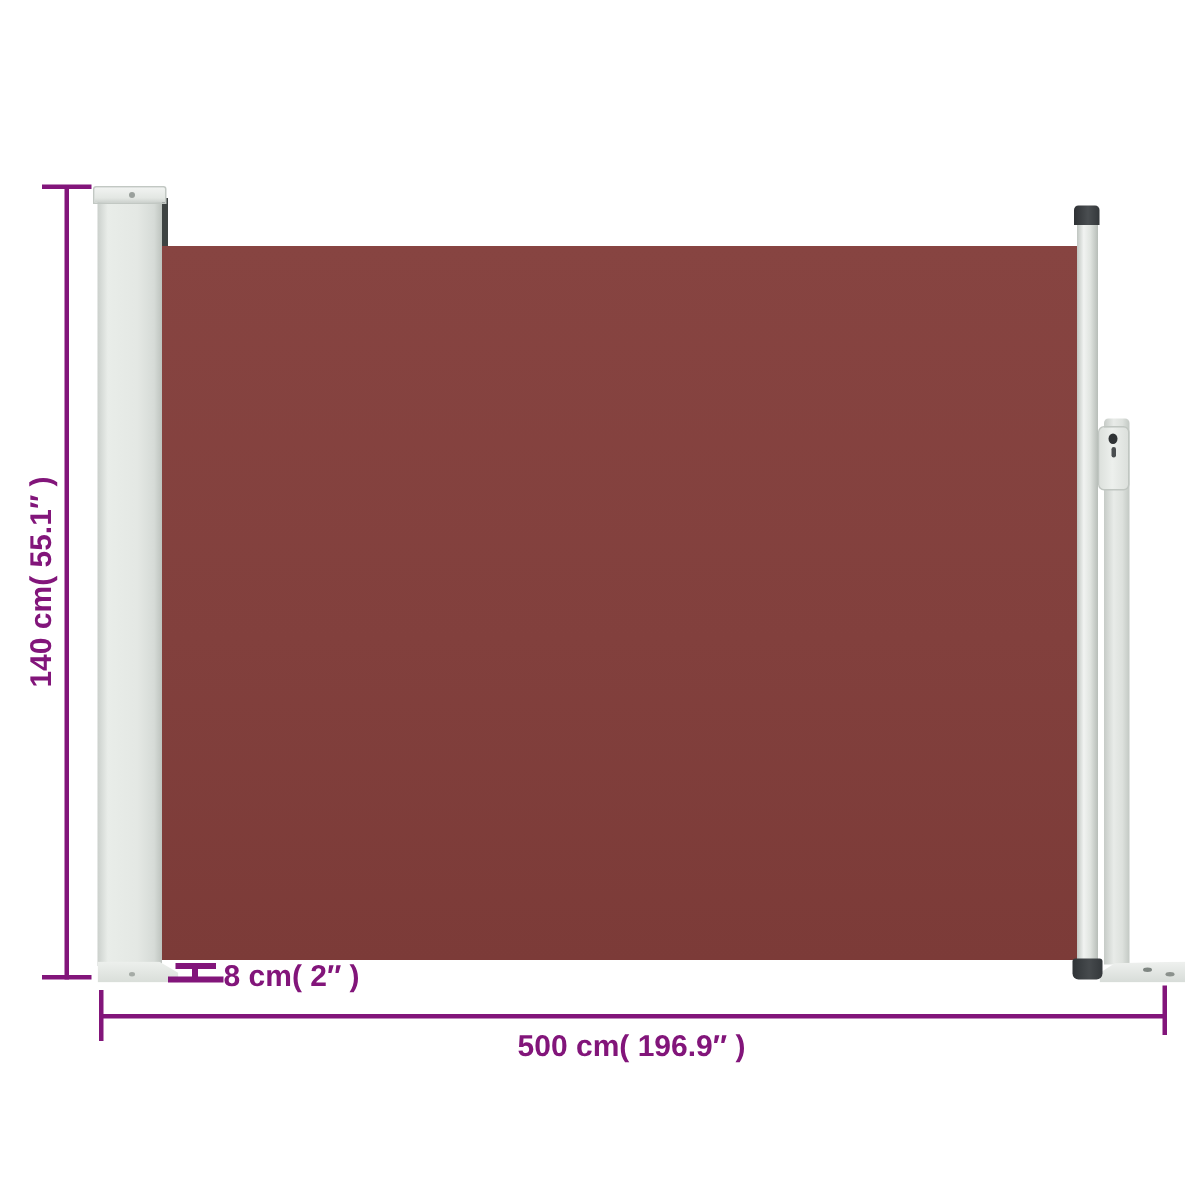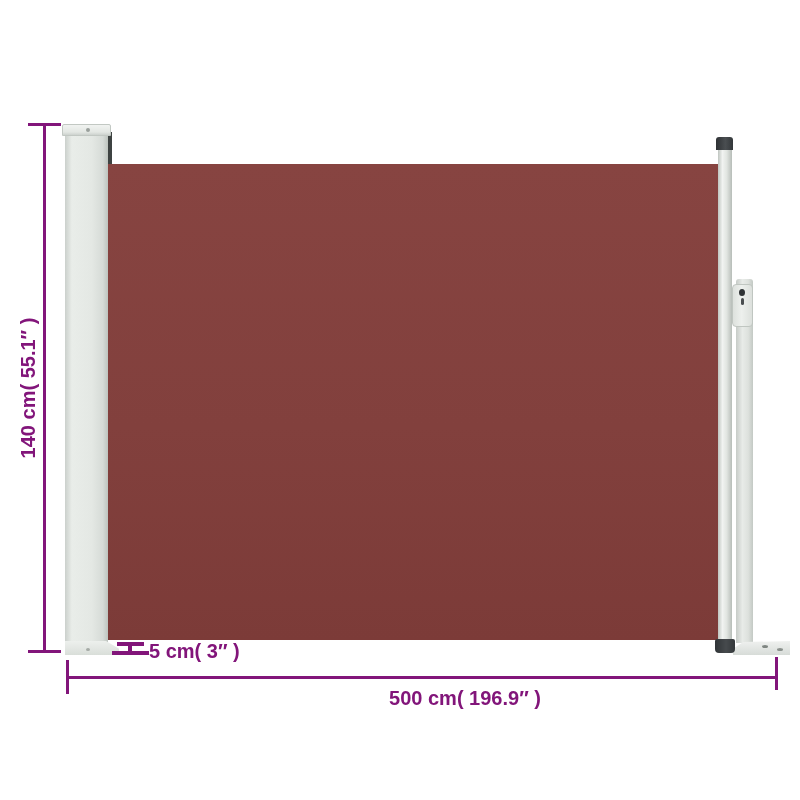--- a/index.html
+++ b/index.html
@@ -114,21 +114,20 @@
     left:28px;top:388px;
     transform:translate(-50%,-50%) rotate(-90deg);
   }
   .label-depth{
     left:149px;top:651px;
     transform:translateY(-50%);
   }
   .label-width{
     left:421px;top:698px;
     transform:translate(-50%,-50%);
-    margin-left:44px;
   }
 </style>
 </head>
 <body>
 
 <div class="canvas">
 
   <div class="abs cassette-gap"></div>
   <div class="abs fabric"></div>
   <div class="abs cassette-post"></div>
@@ -149,20 +148,20 @@
   <div class="abs pole-foot"></div>
 
   <div class="abs dim dim-v-line"></div>
   <div class="abs dim dim-tick-top"></div>
   <div class="abs dim dim-tick-bottom"></div>
   <div class="abs dim-label label-height">140 cm( 55.1″ )</div>
 
   <div class="abs dim ibeam-top"></div>
   <div class="abs dim ibeam-stem"></div>
   <div class="abs dim ibeam-bottom"></div>
-  <div class="abs dim-label label-depth">5 cm( 3″ )</div>
+  <div class="abs dim-label label-depth">8 cm( 2″ )</div>
 
   <div class="abs dim dim-h-line"></div>
   <div class="abs dim dim-tick-left"></div>
   <div class="abs dim dim-tick-right"></div>
   <div class="abs dim-label label-width">500 cm( 196.9″ )</div>
 
 </div>
 
 </body></html>

